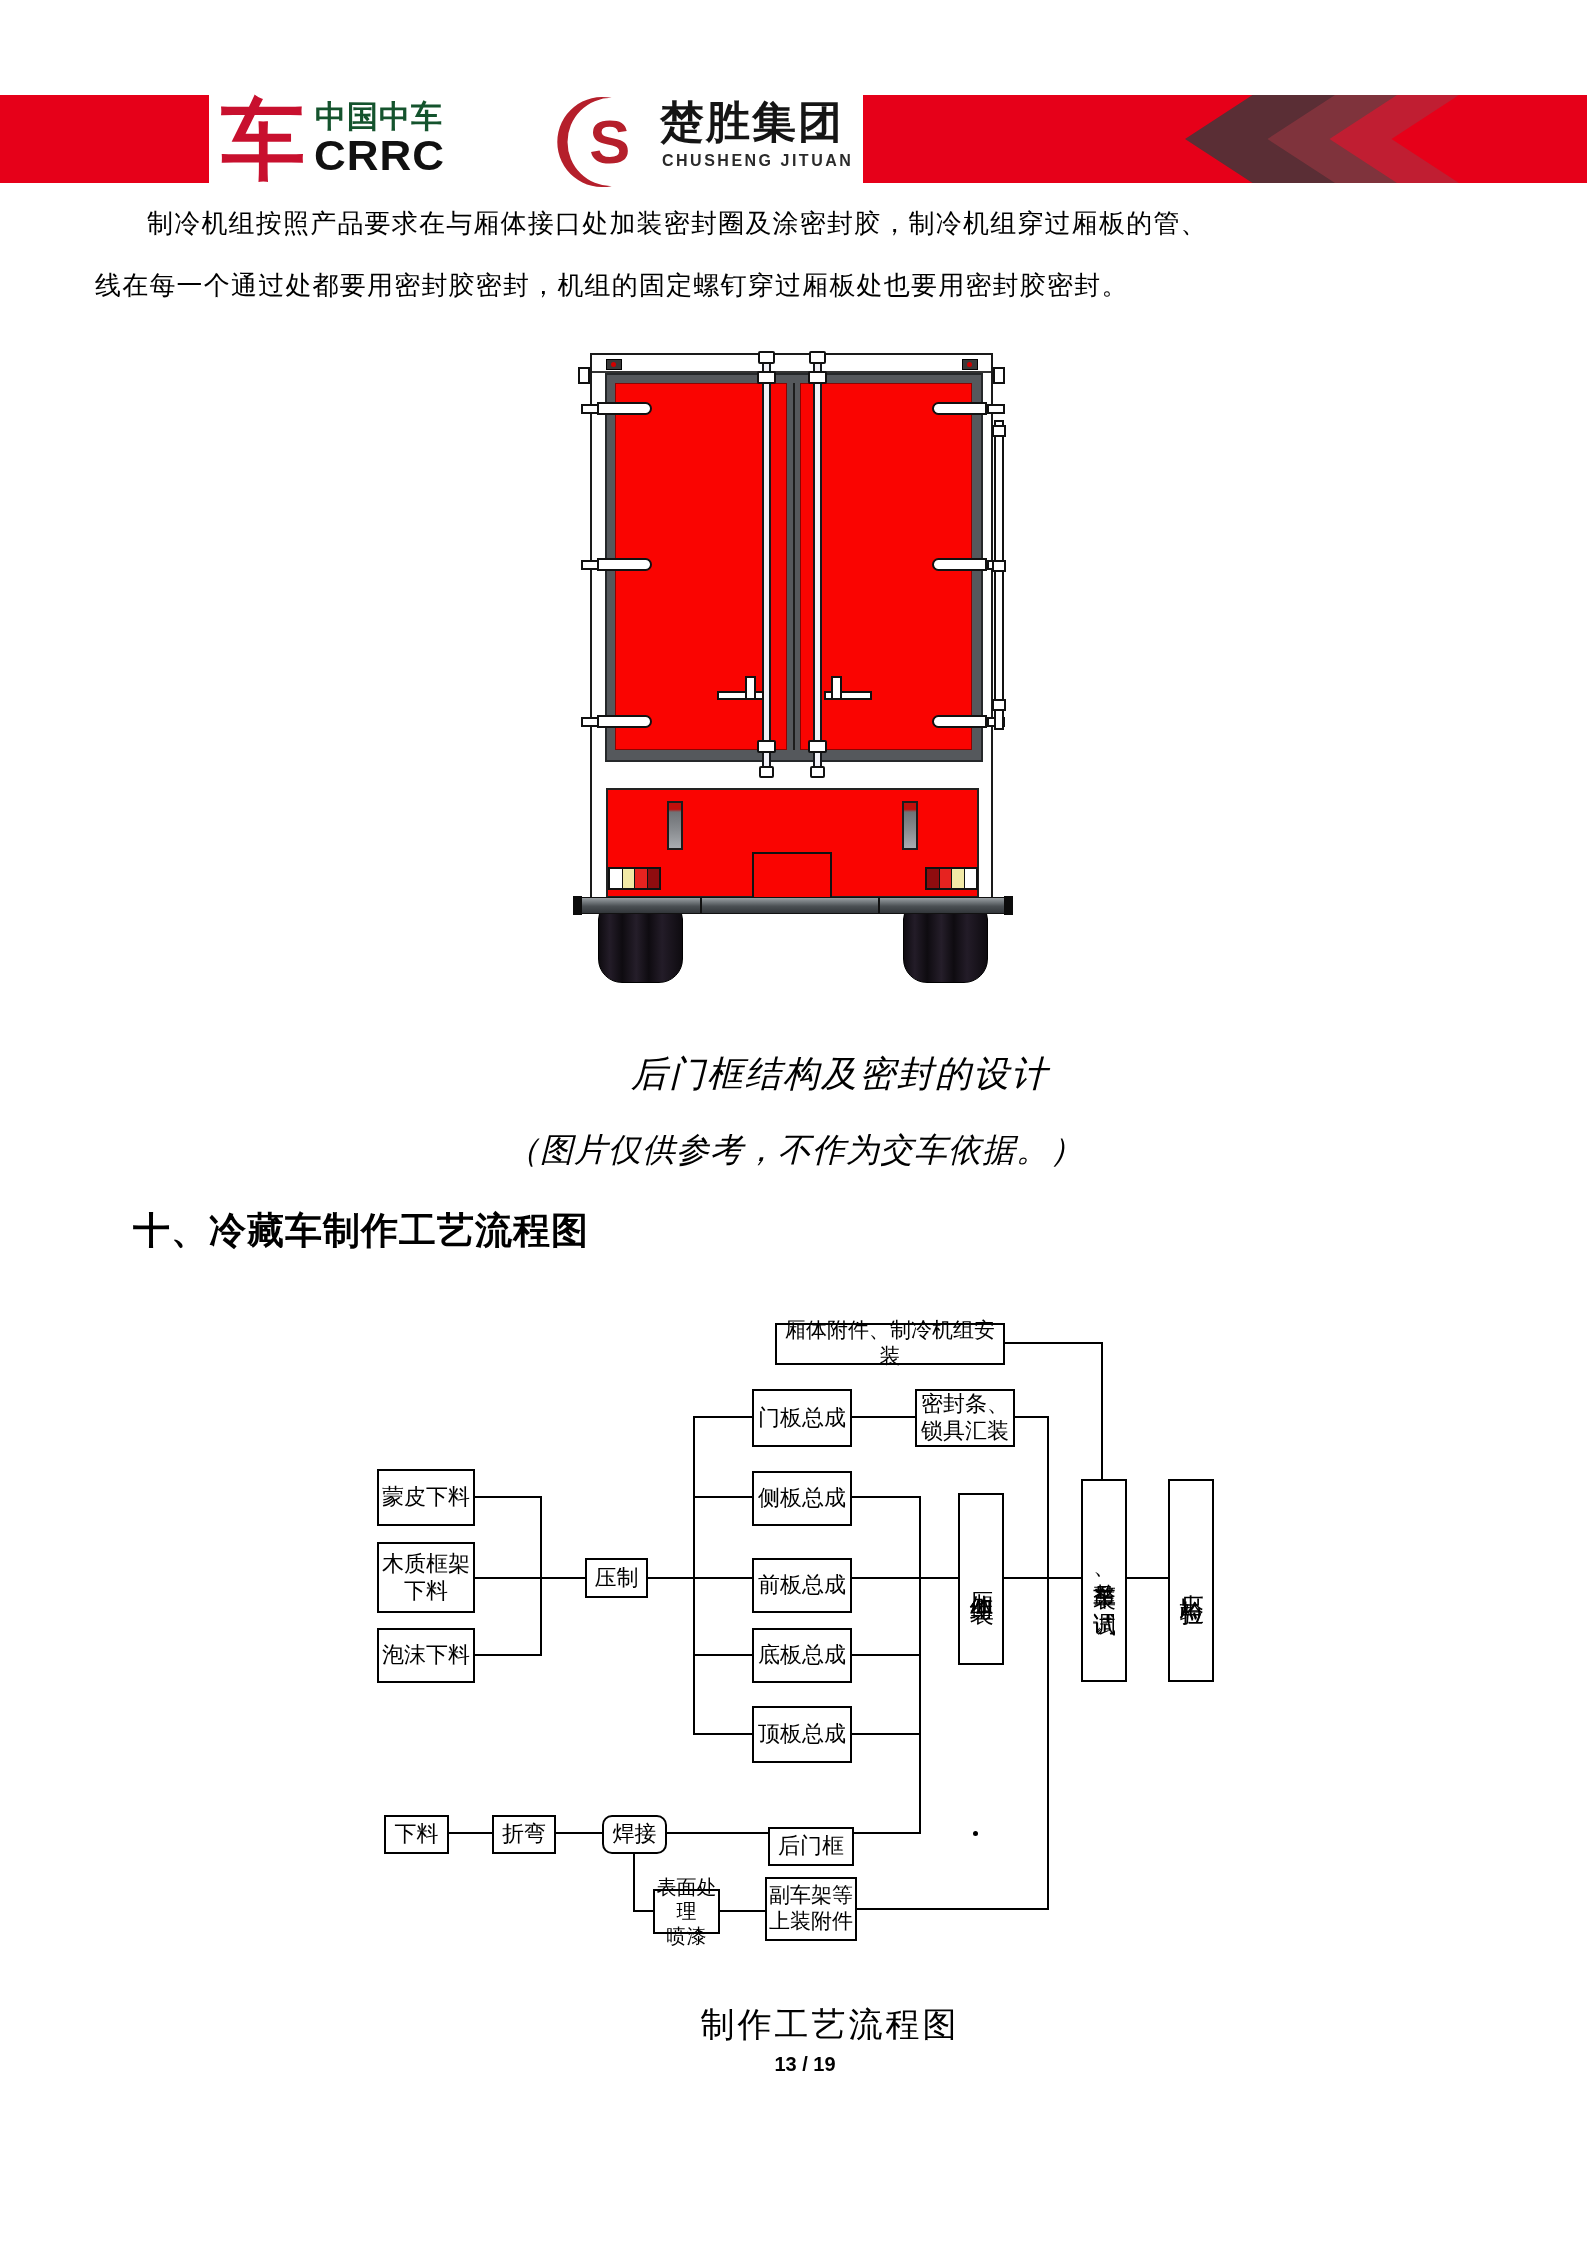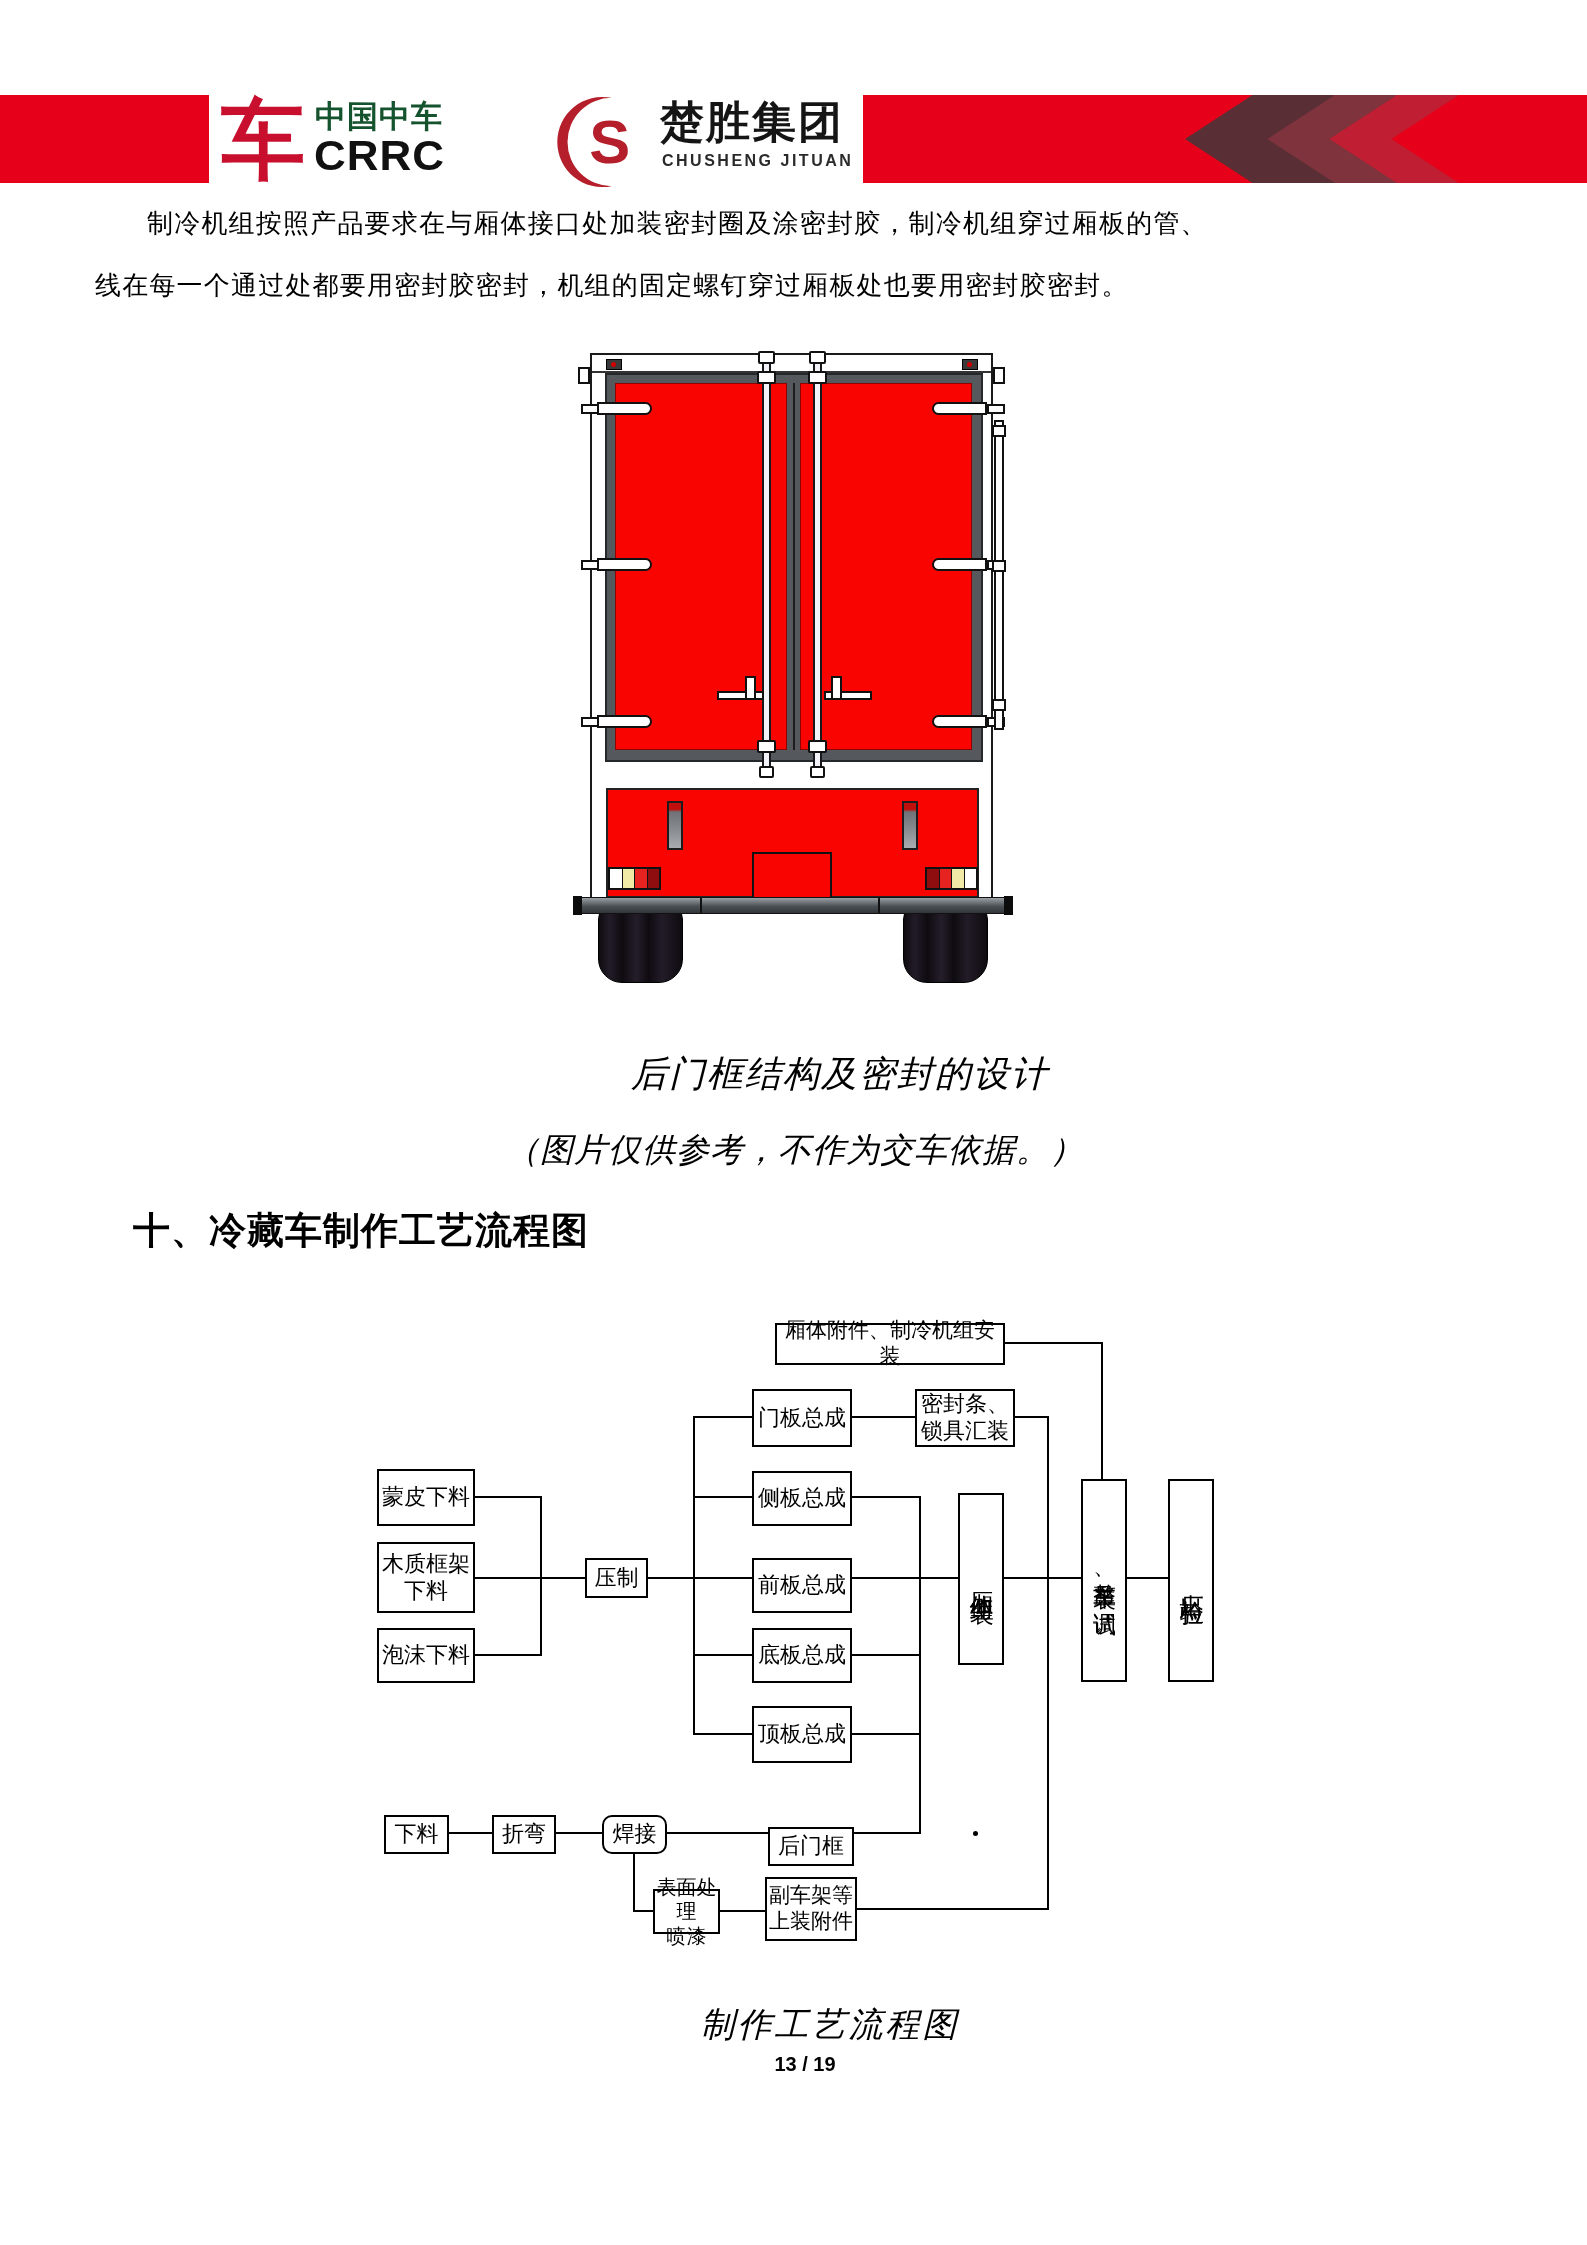--- a/index.html
+++ b/index.html
@@ -74,21 +74,21 @@
   .t-bumpdiv{top:550px;width:2px;height:17px;background:#111;}
   .t-bumpcap{top:549px;width:9px;height:19px;background:#0c0c0c;}
 
   
   .fig-caption{left:540px;top:1050px;width:600px;text-align:center;font-size:36px;
     font-style:italic;letter-spacing:2px;}
   .fig-note{left:395px;top:1128px;width:800px;text-align:center;font-size:33px;
     font-style:italic;letter-spacing:1px;}
   .sec-heading{left:133px;top:1206px;font-size:37px;font-weight:bold;letter-spacing:1px;}
   .flow-caption{left:630px;top:2002px;width:400px;text-align:center;font-size:34px;
-    font-style:italic;letter-spacing:3px;}
+    letter-spacing:3px;}
   .page-num{left:745px;top:2053px;width:120px;text-align:center;font-size:20px;font-weight:bold;
     font-family:"Liberation Sans","DejaVu Sans",sans-serif;}
 
   
   .fc-box{position:absolute;border:2px solid #000;background:#fff;box-sizing:border-box;
     display:flex;align-items:center;justify-content:center;text-align:center;
     font-size:22px;line-height:1.22;white-space:pre-line;}
   .fc-box.vert{writing-mode:vertical-rl;text-orientation:upright;letter-spacing:3px;font-size:24px;}
   .hline{position:absolute;height:2px;background:#000;}
   .vline{position:absolute;width:2px;background:#000;}

